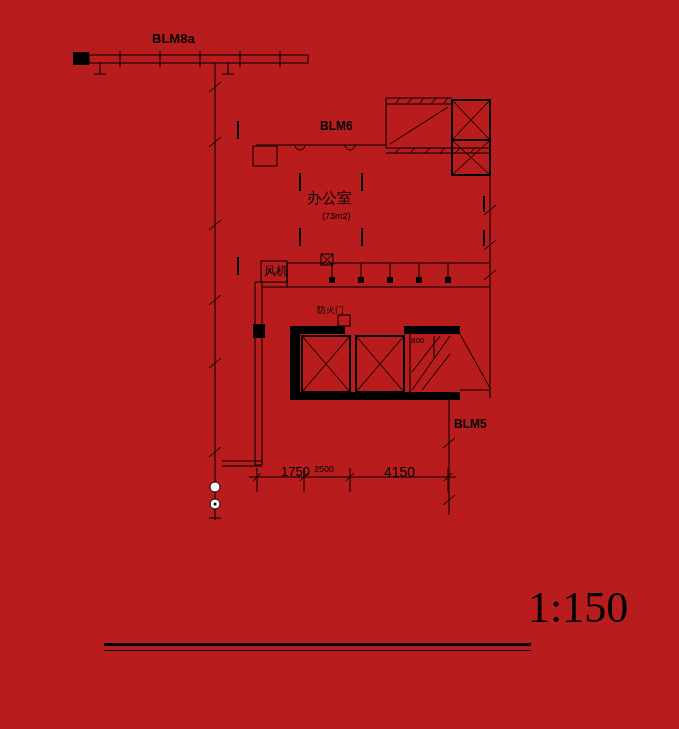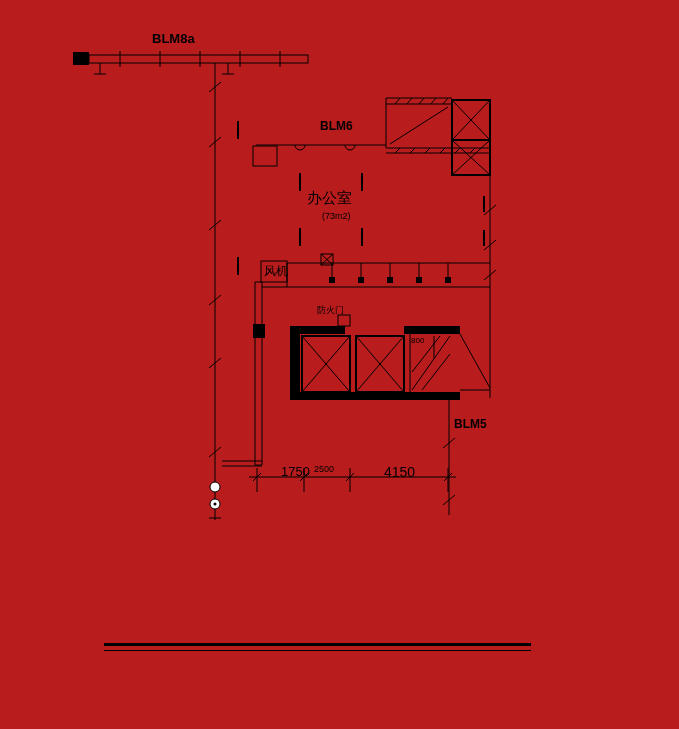--- a/index.html
+++ b/index.html
@@ -199,18 +199,19 @@
 
   <div class="lbl cad" style="left:454px; top:418px; font-size:12px;">BLM5</div>
 
   <div class="lbl" style="left:254px; top:465px; font-size:13px;margin-left:27px;">1750</div>
 
   <div class="lbl" style="left:314px; top:465px; font-size:9px;">2500</div>
 
   <div class="lbl" style="left:384px; top:465px; font-size:14px;">4150</div>
 
 
+  <div class="scale-text">1:150</div>
 
   <div class="bar" style="left:104px; top:643px; width:427px; height:3px;"></div>
 
   <div class="bar" style="left:104px; top:650px; width:427px; height:1px;"></div>
 
 </div>
 
 </body></html>

